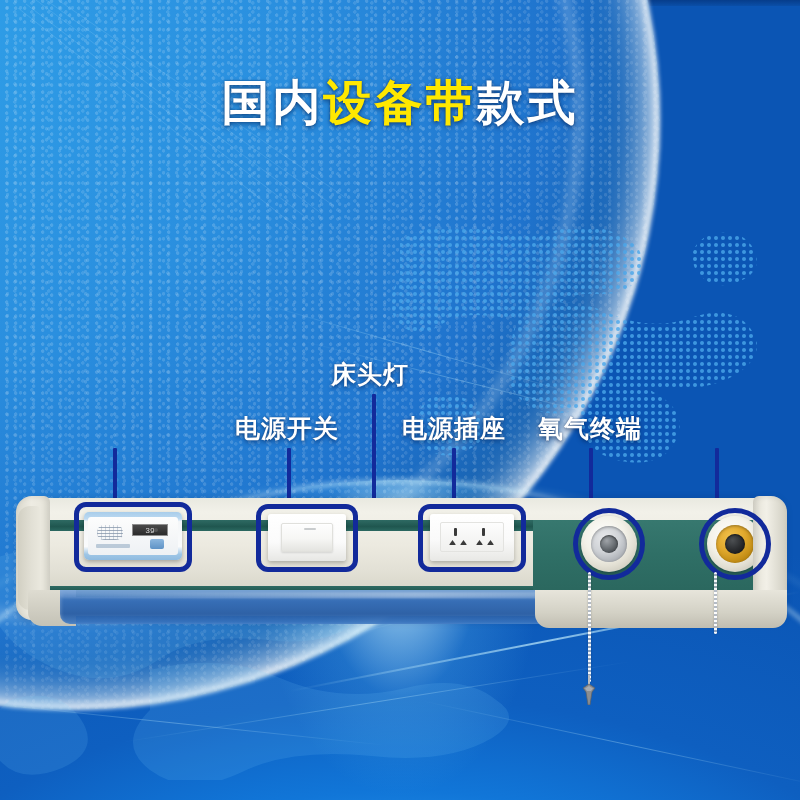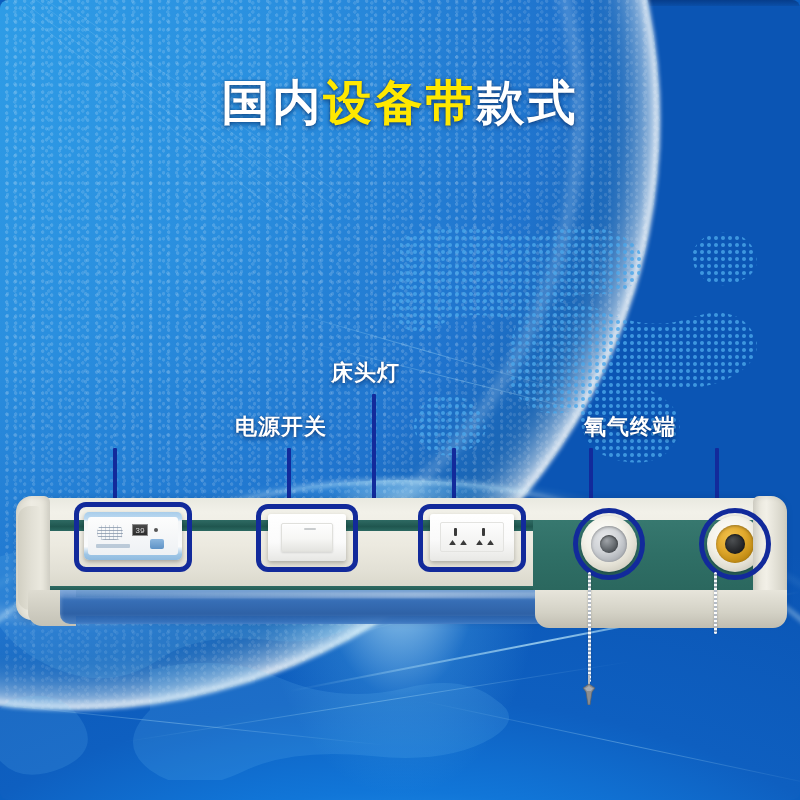--- a/index.html
+++ b/index.html
@@ -11,21 +11,20 @@
   }
 
   
   #stage {
     position:relative;
     width:800px; height:800px;
     overflow:hidden;
     background:
       radial-gradient(ellipse 900px 520px at 50% 1020px, #bfe9ff 0%, #7fd2fb 10%, #2d9ef0 26%, #1176d8 44%, #0e5fc0 62%, #0b55b4 100%),
       linear-gradient(180deg,#0a4fa8 0%,#0d5cba 18%,#0f63c6 38%,#1168c8 58%,#0e5fbd 78%,#0b55b0 100%);
-    border-radius: 8px;
   }
 
   
   #topstrip {
     position:absolute; left:0; top:0; width:800px; height:6px;
     background:linear-gradient(180deg,#063a86,#0a4ea6);
     opacity:.9;
   }
 
   
@@ -141,21 +140,21 @@
     color:#ffe800; font-size:70px;
     text-shadow:0 3px 7px rgba(0,30,80,.5);
     vertical-align:-6px;
   }
 
   
   .callout-label {
     position:absolute;
     color:#ffffff;
     font-weight:bold;
-    font-size:22px;
+    font-size:25px;
     letter-spacing:1px;
     white-space:nowrap;
     text-shadow:0 2px 4px rgba(0,35,90,.65), 0 0 1px rgba(0,40,95,.8);
   }
 
   
   .leader {
     position:absolute;
     width:4px;
     background:#122a9b;
@@ -250,21 +249,21 @@
   }
   #ic-grille {
     position:absolute; left:9px; top:8px; width:26px; height:15px;
     background-image:
       repeating-linear-gradient(0deg, rgba(110,130,155,.75) 0 1px, transparent 1px 3px),
       repeating-linear-gradient(90deg, rgba(110,130,155,.35) 0 1px, transparent 1px 4px);
     border-radius:7px;
     opacity:.85;
   }
   #ic-display {
-    position:absolute; left:44px; top:7px; width:16px; height:12px;
+    position:absolute; left:44px; top:7px; width:36px; height:12px;
     background:linear-gradient(180deg,#4a4a4a,#2b2b2b);
     border:1px solid #8e8e8e;
     color:#d9d9d9; font-size:8px; line-height:11px; text-align:center;
     font-family:"Liberation Mono","DejaVu Sans Mono",monospace;
   }
   #ic-led {
     position:absolute; left:66px; top:11px; width:4px; height:4px;
     background:#555; border-radius:50%;
   }
   #ic-button {
@@ -444,23 +443,24 @@
   </div>
 
   <div class="leader" style="left:113px; top:448px; height:82px;"></div>
 
   <div class="callout-label" id="lbl-switch" style="left:228px; top:412px;margin-left:7px;">电源开关</div>
   <div class="leader" style="left:287px; top:448px; height:82px;"></div>
 
   <div class="callout-label" id="lbl-bedlamp" style="left:331px; top:358px;">床头灯</div>
   <div class="leader" style="left:372px; top:394px; height:222px;"></div>
 
+  <div class="callout-label" id="lbl-socket" style="left:402px; top:412px;">电源插座</div>
   <div class="leader" style="left:452px; top:448px; height:82px;"></div>
 
-  <div class="callout-label" id="lbl-oxygen" style="left:538px; top:412px;margin-left:46px;">氧气终端</div>
+  <div class="callout-label" id="lbl-oxygen" style="left:538px; top:412px;">氧气终端</div>
   <div class="leader" style="left:589px; top:448px; height:72px;"></div>
 
   <div class="leader" style="left:715px; top:448px; height:72px;"></div>
 
   <div id="unit">
 
     <div id="unit-body">
       <div class="stripe" id="stripe-top"></div>
       <div class="stripe" id="stripe-bottom"></div>
       <div id="teal-panel"></div>

